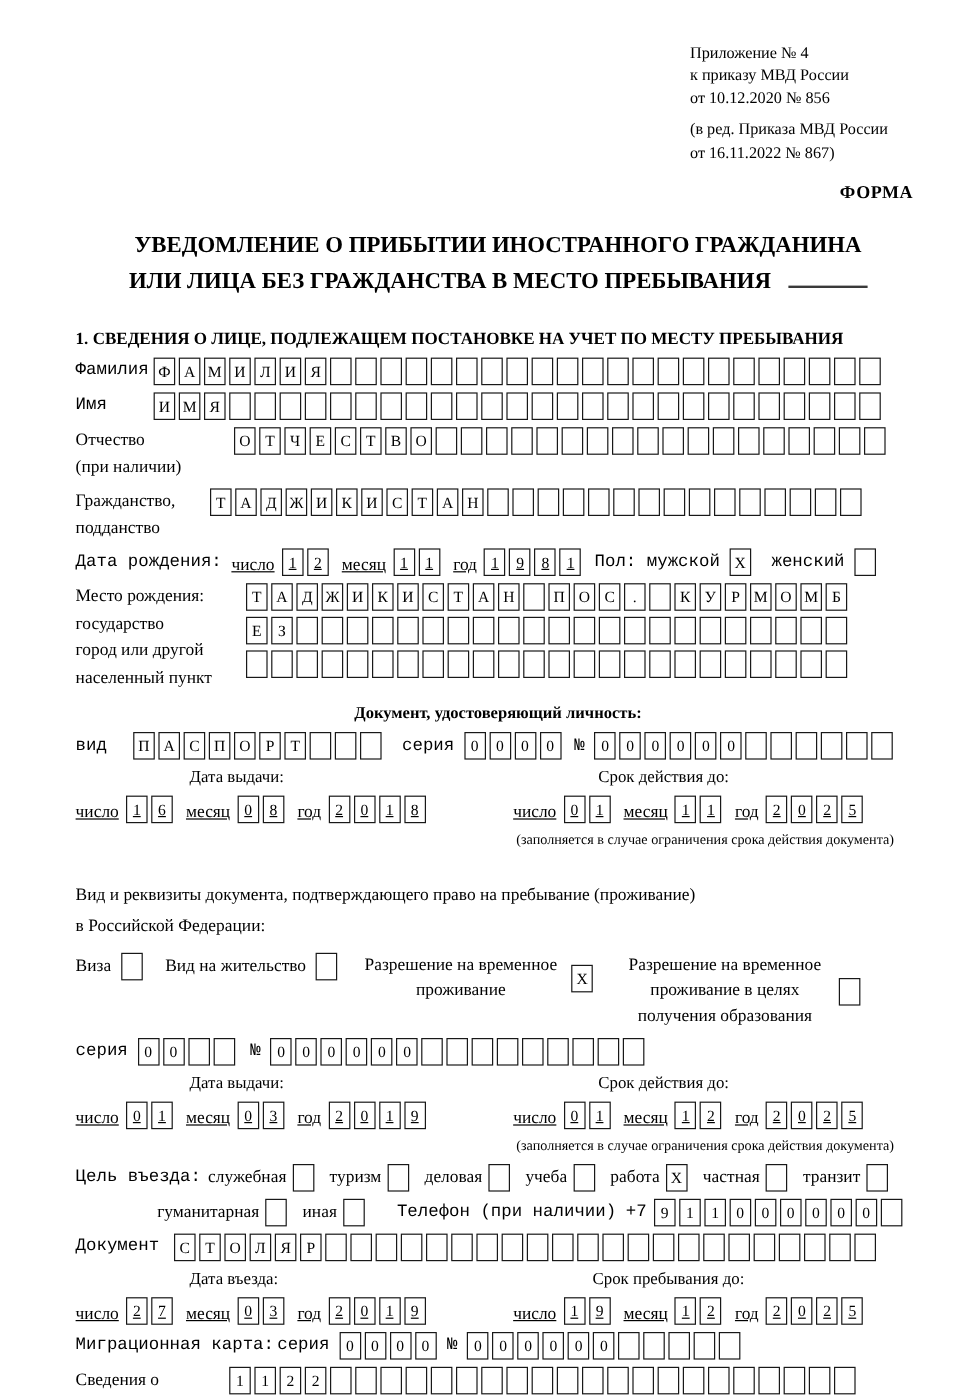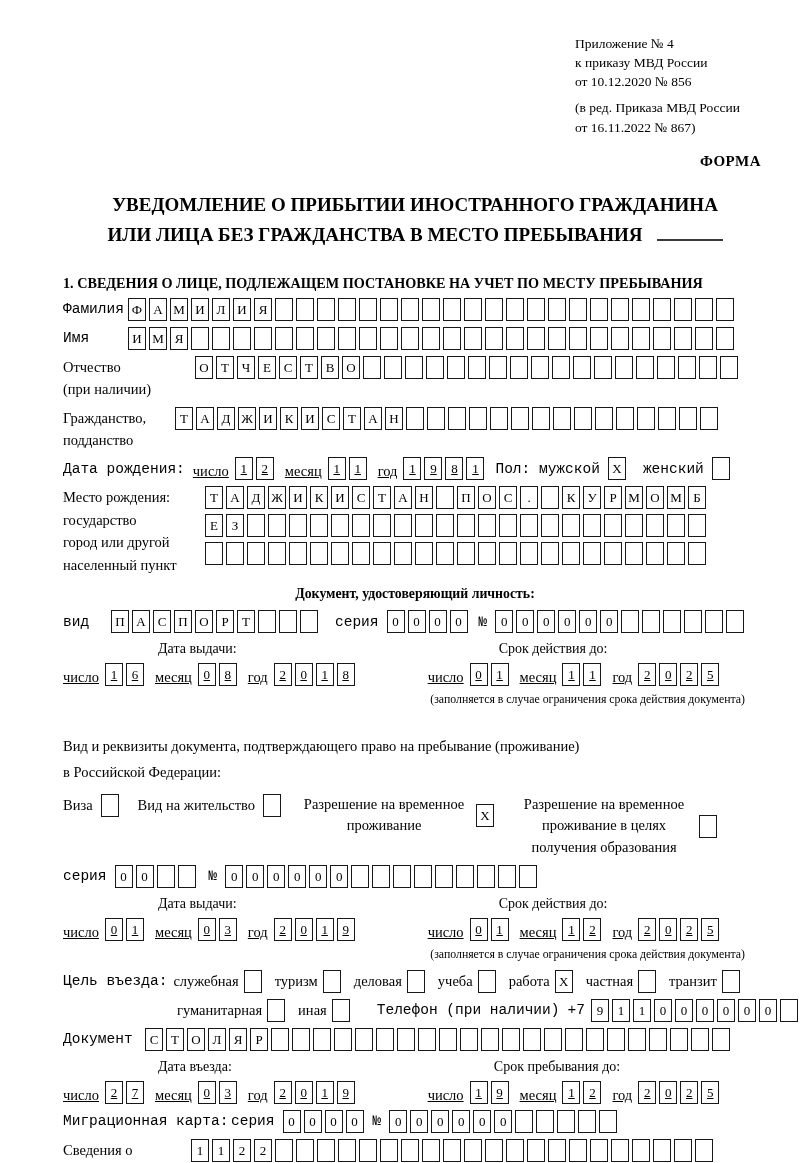--- a/index.html
+++ b/index.html
@@ -52,21 +52,21 @@
 
   
   .opt{display:flex;align-items:center;}
   .opt-label{margin-right:8px;}
   .stay-options{margin:8px 0 4px 0;}
   .stay-options .opt{margin-right:16px;}
   .stay-options .opt:nth-child(3) .opt-label{width:168px;text-align:center;line-height:1.5;}
   .stay-options .opt:nth-child(4) .opt-label{width:182px;text-align:center;line-height:1.5;margin-right:4px;}
   .purpose-row .opt{margin-right:10px;align-items:center;}
   .purpose-row .opt .opt-label{margin-right:5px;}
-  .indent100{margin-left:114px;}
+  .indent100{margin-left:68px;}
 
   .mr8{margin-right:8px;} .ml14{margin-left:14px;} .mr6{margin-right:6px;}
   .intro{line-height:1.8;margin-top:26px;}
 </style>
 </head>
 <body>
 
 <div class="page">
 
   <div class="annex">

